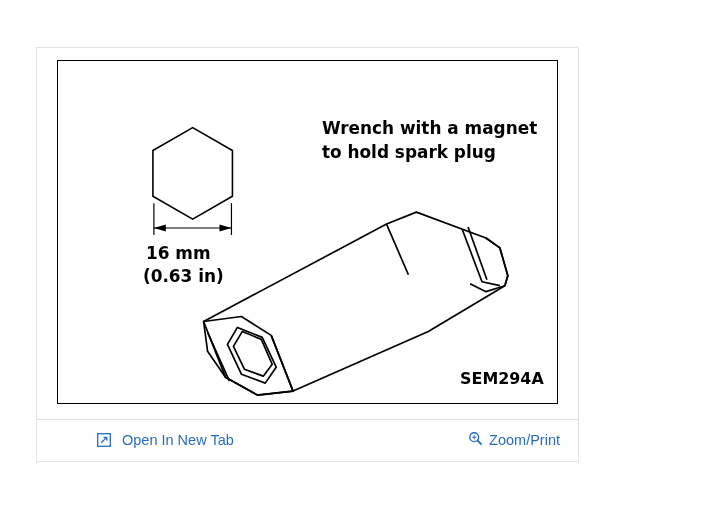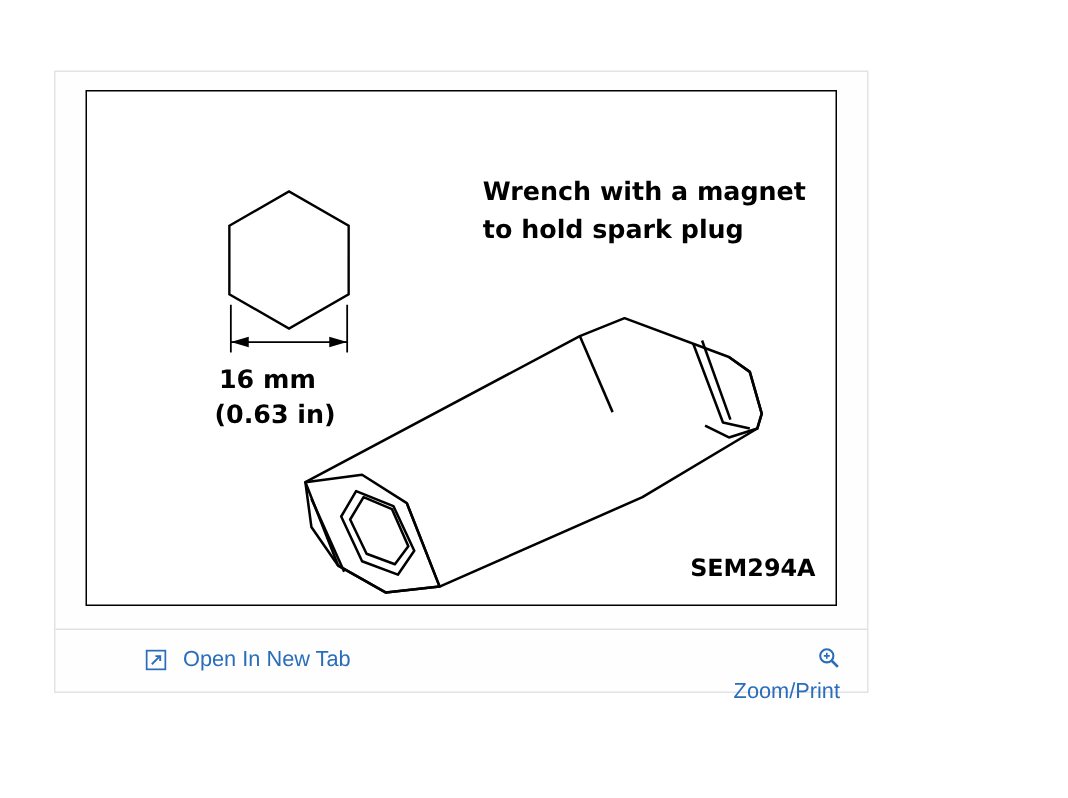--- a/index.html
+++ b/index.html
@@ -69,23 +69,22 @@
     display: flex;
     align-items: center;
     gap: 11px;
     margin-left: 42px;
   }
   .action-right {
     position: absolute;
     right: 18px;
     top: 11px;
     display: flex;
-    align-items: flex-end;
+    align-items: flex-start;
     gap: 6px;
-    flex-direction: column;
   }
   .action-link {
     color: #2a6ebb;
     font-size: 14.5px;
     line-height: 18px;
     text-decoration: none;
     cursor: pointer;
     white-space: nowrap;
   }
   .icon {

